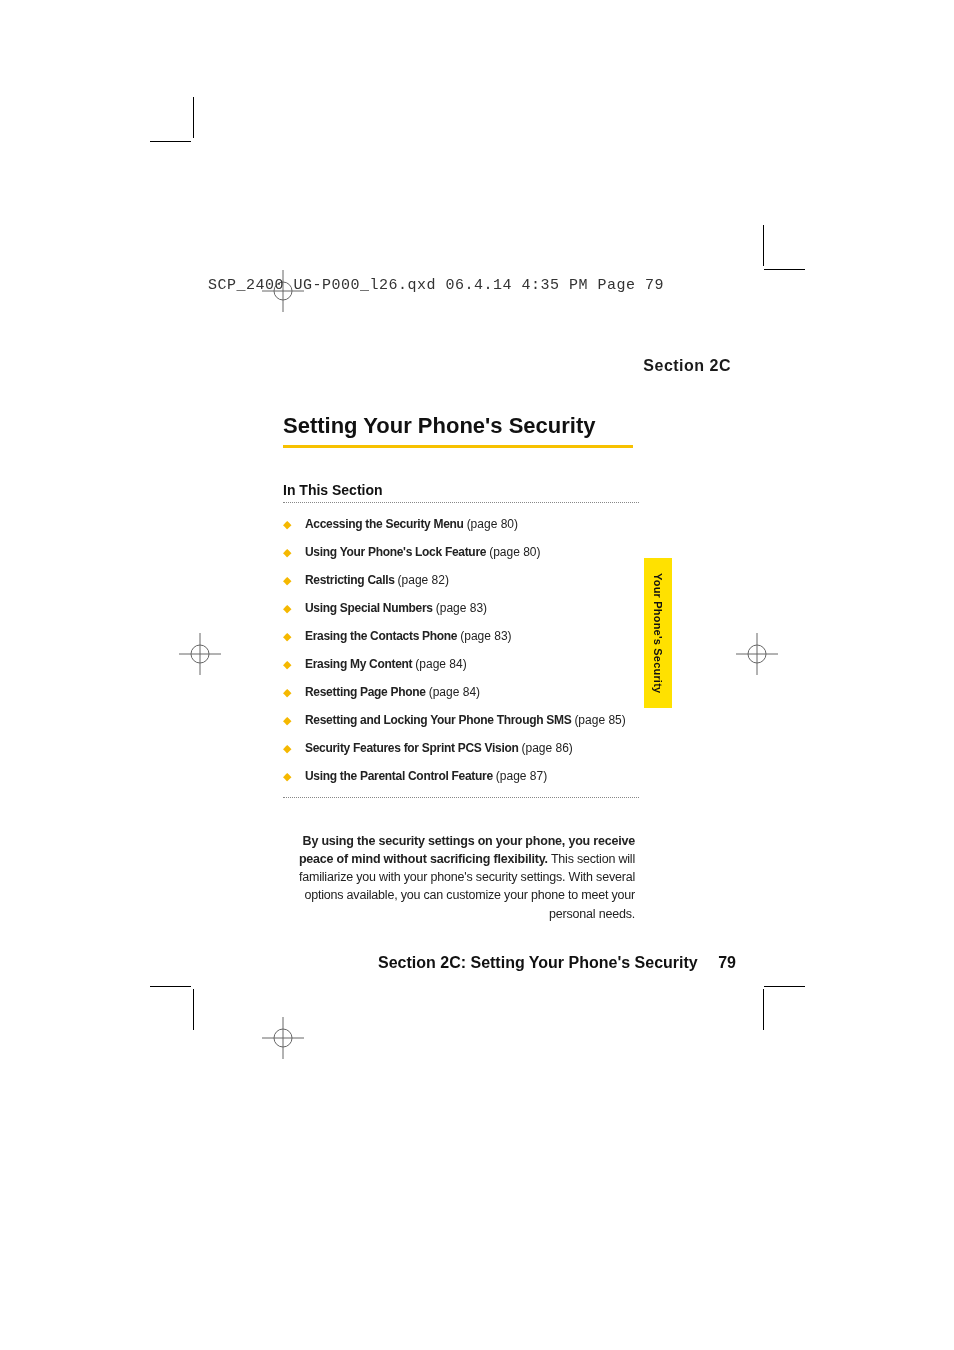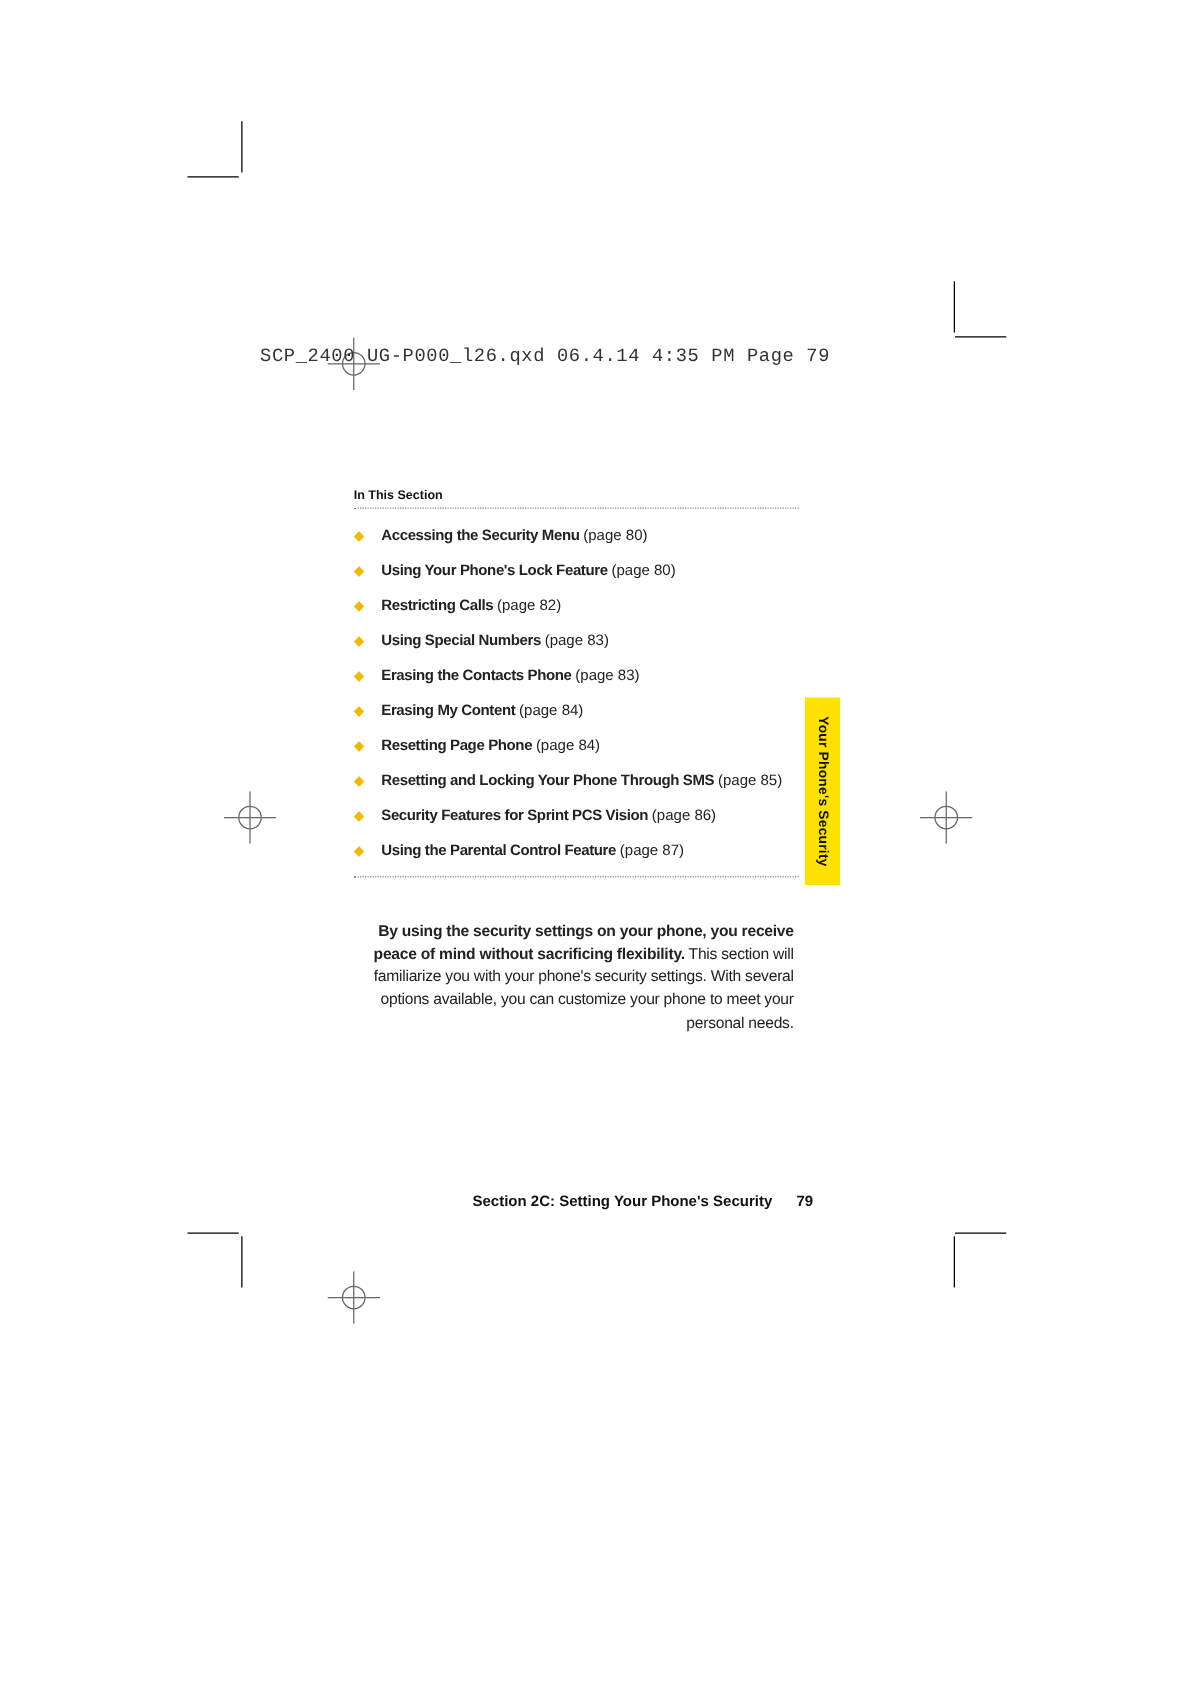--- a/index.html
+++ b/index.html
@@ -67,21 +67,21 @@
     color: #111;
     padding-bottom: 6px;
     border-bottom: 3px solid #f7c100;
     width: 350px;
   }
 
   .subhead {
     margin-top: 34px;
     font-family: Verdana, Arial, sans-serif;
     font-weight: bold;
-    font-size: 10px;
+    font-size: 14px;
     color: #111;
   }
   .dotted {
     border: none;
     border-top: 1px dotted #888;
     margin-top: 4px;
     width: 356px;
   }
 
   .toc-list {
@@ -122,21 +122,21 @@
     letter-spacing: -0.2px;
     text-align: right;
   }
   .body-para .lead { font-weight: bold; }
 
   .footer-line {
     position: absolute;
     top: 954px;
     left: 378px;
     font-family: Verdana, Arial, sans-serif;
-    font-size: 12px;
+    font-size: 16px;
     color: #111;
     font-weight: bold;
   }
   .footer-line .pgnum { margin-left: 16px; }
 
   .side-tab {
     position: absolute;
     top: 558px;
     left: 644px;
     width: 28px;
@@ -196,20 +196,22 @@
     </svg>
 </div>
 
 <div class="header-line">SCP_2400 UG-P000_l26.qxd  06.4.14  4:35 PM  Page 79</div>
 
 <div class="side-tab">
   <span>Your Phone's Security</span>
 </div>
 
 <div class="page">
+  <div class="section-label">Section 2C</div>
+  <div class="title">Setting Your Phone's Security</div>
 
   <div class="subhead">In This Section</div>
   <hr class="dotted">
 
   <ul class="toc-list">
     <li>
         <span class="diamond">◆</span>
         <span><span class="toc-bold">Accessing the Security Menu</span><span class="toc-page">(page 80)</span></span>
       </li>
     <li>

